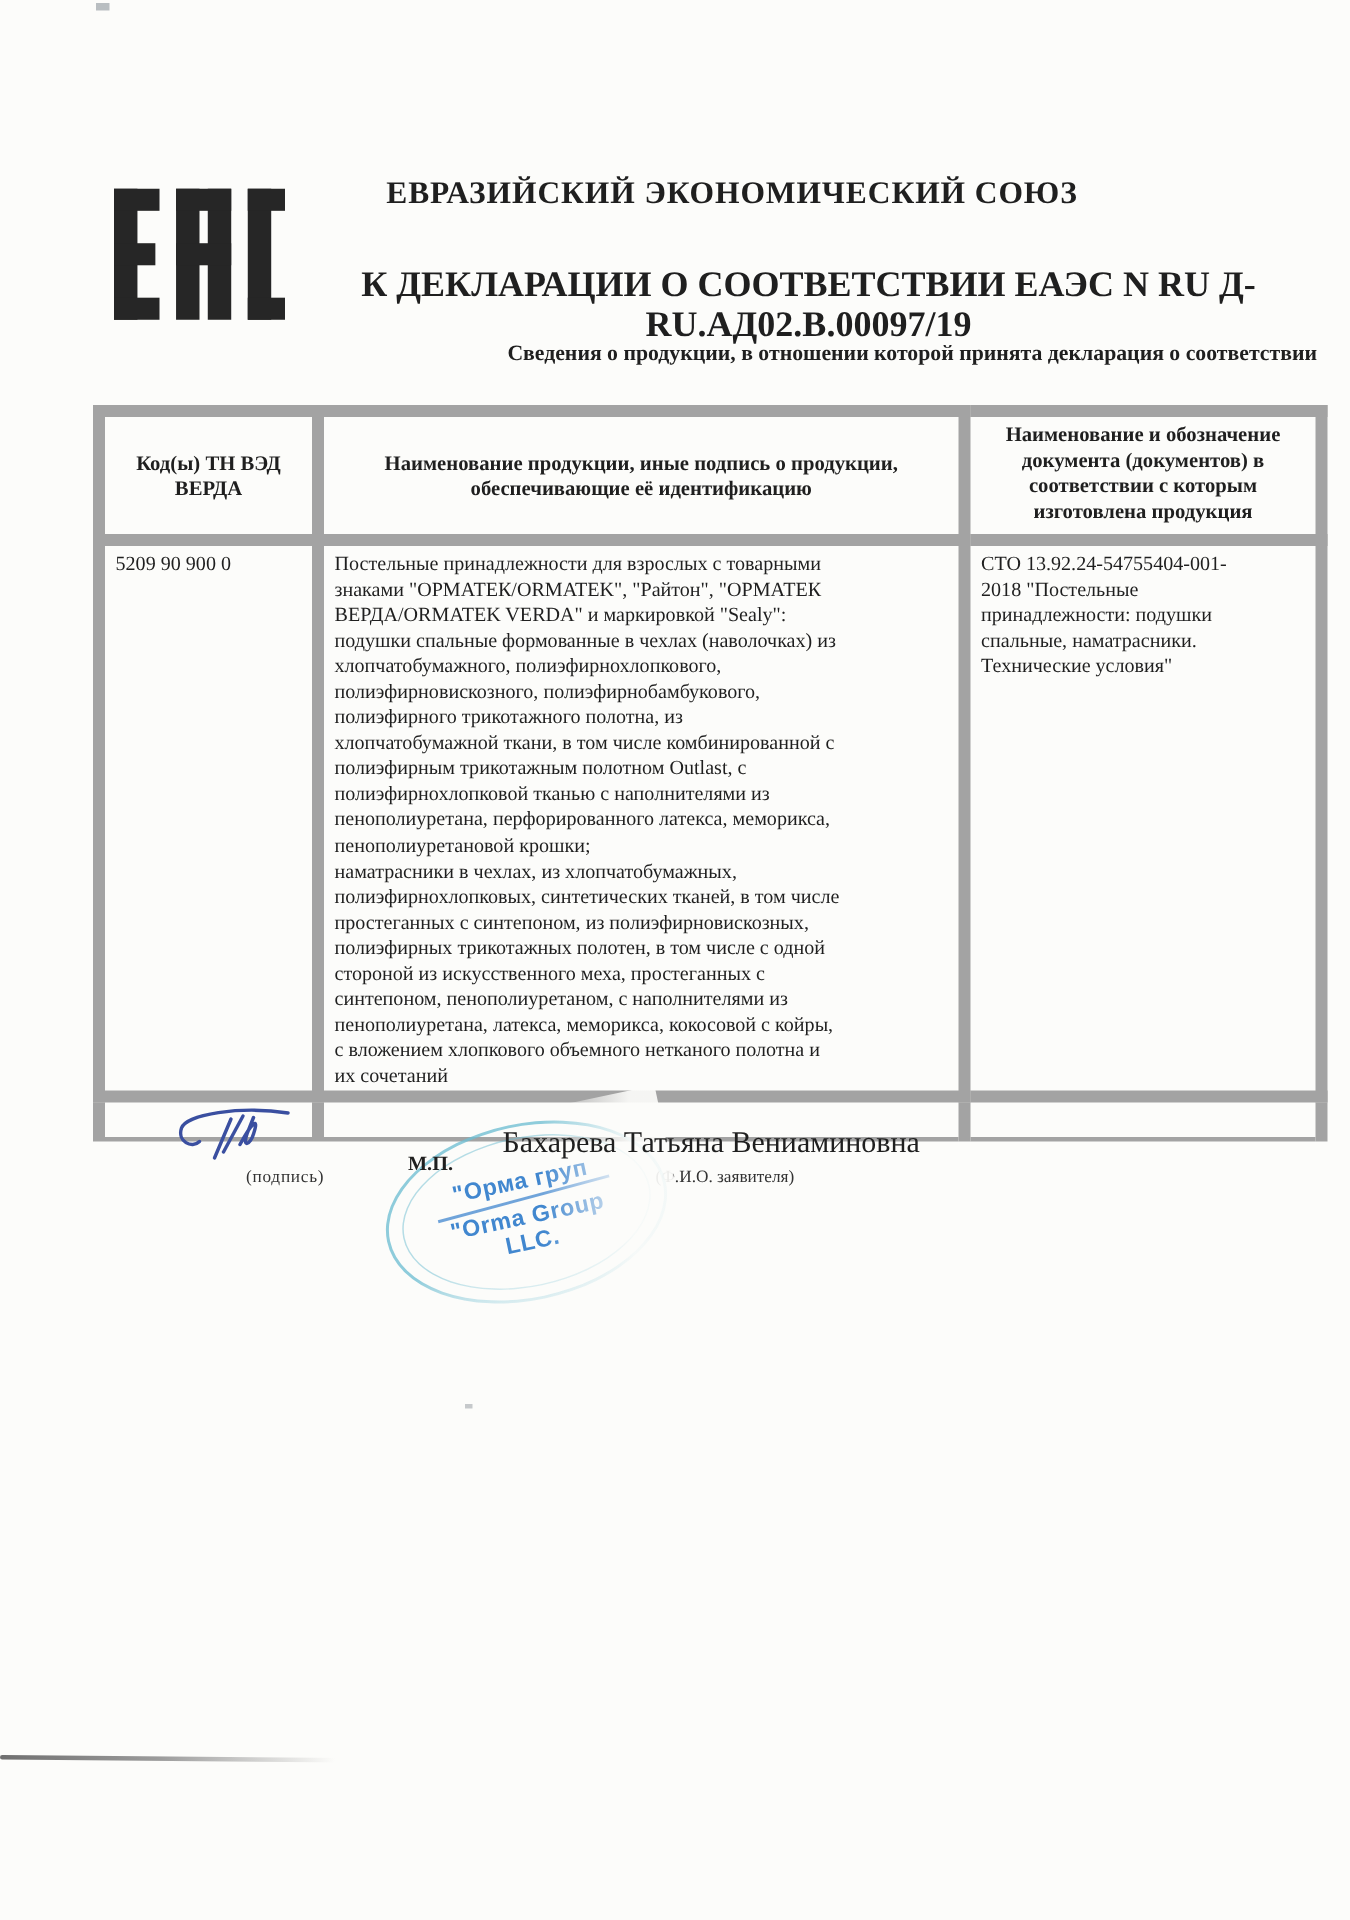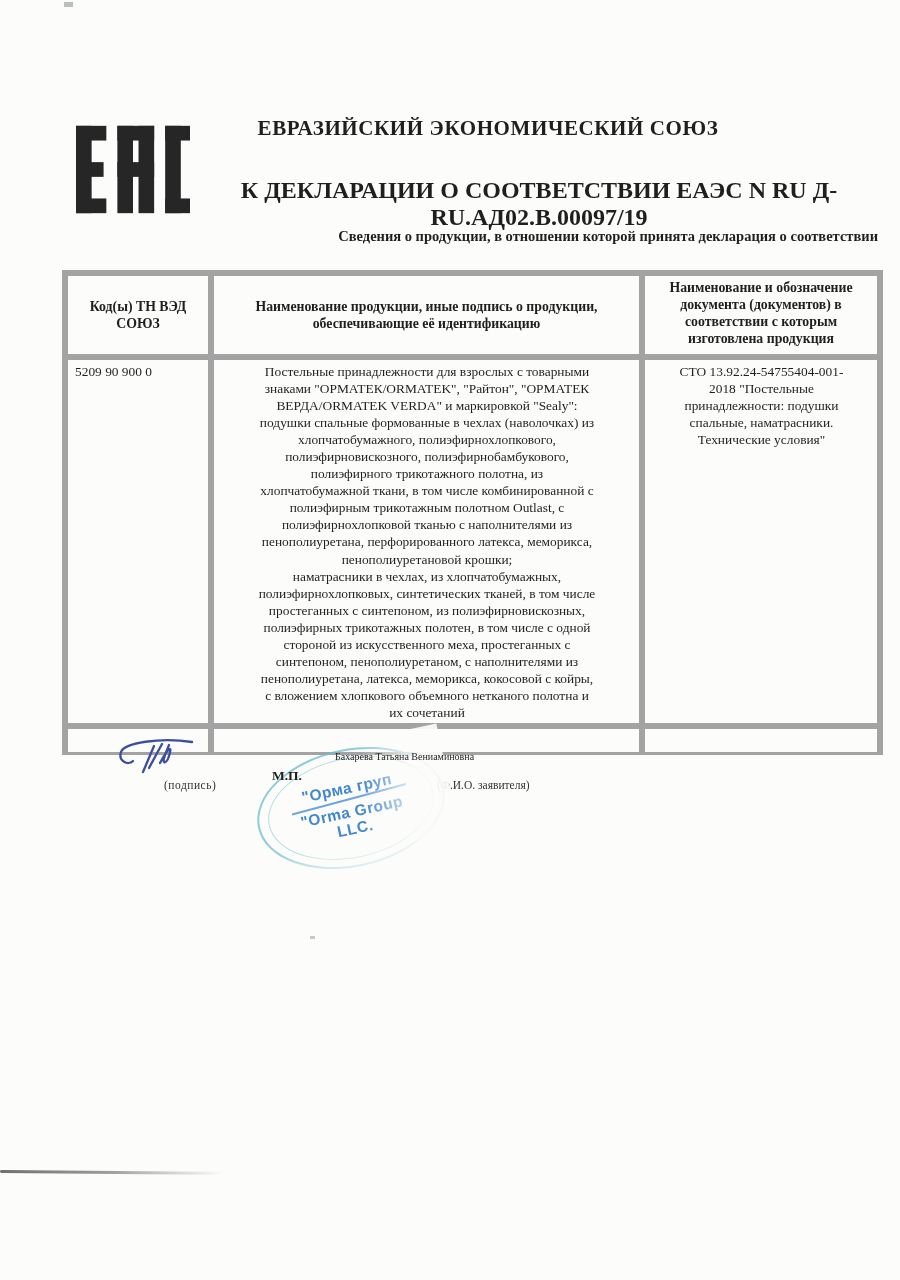--- a/index.html
+++ b/index.html
@@ -28,49 +28,49 @@
     text-align:right; font-size:14.5px; font-weight:bold;
   }
 
   
   .tbl-wrap { position:absolute; left:62px; top:270px; }
   table.products { border-collapse:collapse; table-layout:fixed; width:815px; }
   table.products col.c1 { width:146px; }
   table.products col.c2 { width:431px; }
   table.products col.c3 { width:238px; }
   table.products th, table.products td {
-    border:6px solid #a3a3a3; overflow:hidden;
+    border:8px solid #a3a3a3; overflow:hidden;
   }
   table.products th {
     font-size:13.8px; font-weight:bold; line-height:17px;
     text-align:center; padding:3px 6px;
   }
   th.th-code, th.th-name { vertical-align:middle; height:72px; }
   th.th-doc  { vertical-align:top; padding-top:5px; }
   table.products td {
     vertical-align:top; font-size:13.4px; line-height:17.05px;
     padding:3px 6px 0 7px;
   }
   td.td-desc { height:360px; }
   tr.empty-row td { height:20px; border-bottom-width:3px; }
-  .pre { white-space:pre-line;text-align:center; }
+  .pre { white-space:pre-line; }
 
   
   .sig-svg { position:absolute; left:112px; top:735px; }
   .sig-caption {
     position:absolute; left:148px; top:779px;
     font-size:11.5px; color:#333; letter-spacing:0.5px;padding-left:16px;
   }
   .mp-label {
     position:absolute; left:272px; top:768px;
     font-size:13.5px; font-weight:bold; z-index:3;
   }
   .applicant-name {
     position:absolute; left:335px; top:751px;
-    font-size:10px; z-index:3;
+    font-size:20px; z-index:3;
   }
   .applicant-caption {
     position:absolute; left:437px; top:779px;
     font-size:11.5px; color:#333;
   }
 
   
   .stamp {
     position:absolute; left:256px; top:749px; width:190px; height:118px;
     transform:rotate(-12deg); z-index:2;
@@ -144,21 +144,21 @@
   <div class="tbl-wrap">
     <table class="products">
       <colgroup>
           <col class="c1">
           <col class="c2">
           <col class="c3">
         </colgroup>
       <tbody>
           <tr>
         <th class="th-code pre">Код(ы) ТН ВЭД
-СОЮЗ</th>
+ВЕРДА</th>
         <th class="th-name pre">Наименование продукции, иные подпись о продукции,
 обеспечивающие её идентификацию</th>
         <th class="th-doc pre">Наименование и обозначение
 документа (документов) в
 соответствии с которым
 изготовлена продукция</th>
       </tr>
       <tr>
         <td>5209 90 900 0</td>
         <td class="td-desc pre">Постельные принадлежности для взрослых с товарными

